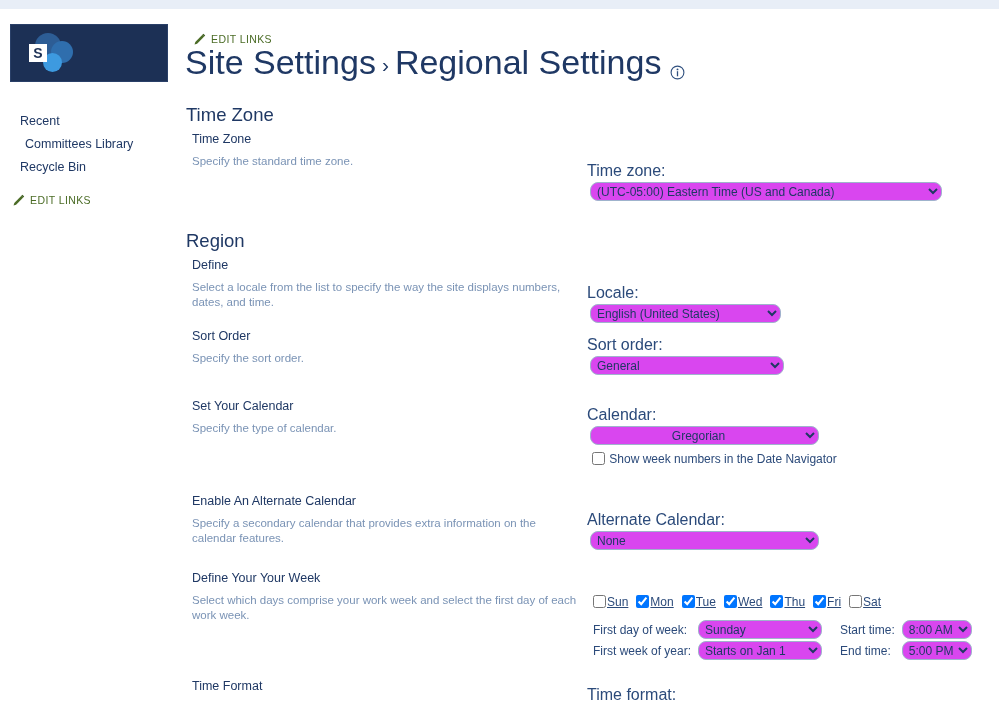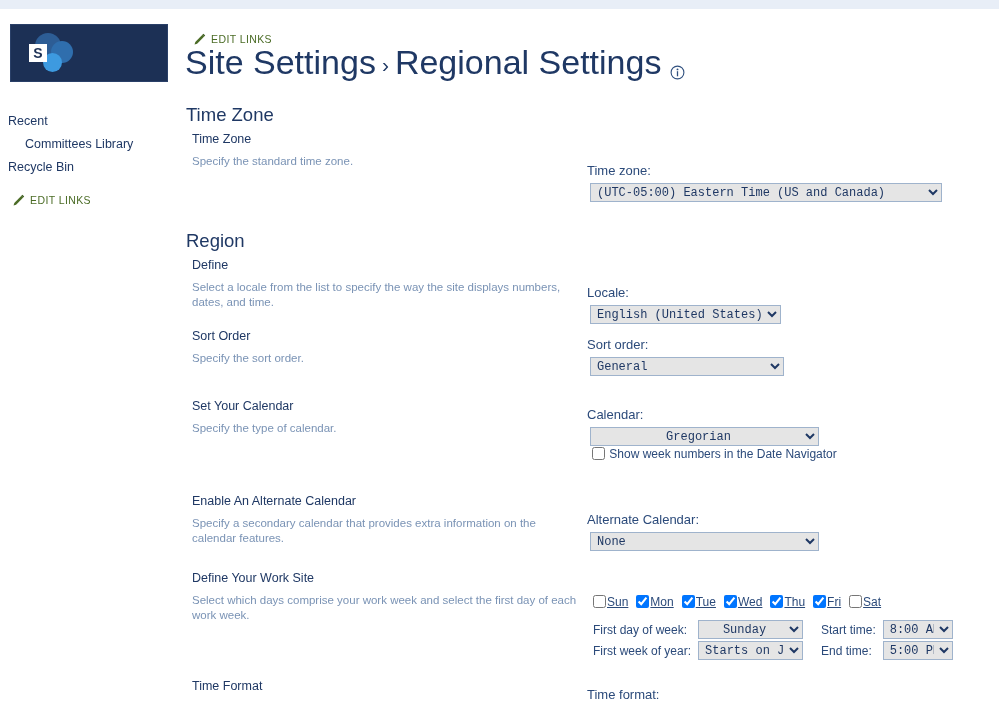--- a/index.html
+++ b/index.html
@@ -66,21 +66,21 @@
     position: absolute;
     left: 0px;
     top: 110px;
     width: 175px;
   }
   .nav-link {
     display: block;
     color: #1f3864;
     font-size: 12.5px;
     text-decoration: none;
-    padding: 4px 0 4px 8px;
+    padding: 4px 0 4px 20px;
     line-height: 15px;
     white-space: nowrap;
   }
   .nav-link.child { padding-left: 25px; }
   .edit-links {
     display: inline-block;
     color: #4b6c26;
     font-size: 10.5px;
     letter-spacing: 0.4px;
     text-decoration: none;
@@ -162,44 +162,45 @@
     font-size: 11.5px;
     color: #7a93b5;
     line-height: 15px;
   }
   .row-right {
     position: absolute;
     left: 402px;
     width: 395px;
   }
   .field-label {
-    font-size: 13px;
+    font-size: 16px;
     color: #2b4a7a;
     line-height: 16px;
     margin-bottom: 3px;
   }
   select {
-    font-family: Liberation Mono, monospace;
+    font-family: Liberation Sans, sans-serif;
     font-size: 12px;
     color: #1f3864;
-    background: #e5e5e5;
+    background: #d946ef;
     border: 1px solid #9fb3cc;
     padding: 1px 2px;
     height: 19px;
     box-sizing: border-box;
-    border-radius: 0;
+    border-radius: 8px;
   }
   select.tz      { width: 352px; margin-left: 3px; }
   select.locale  { width: 191px; margin-left: 3px; }
   select.sort    { width: 194px; margin-left: 3px; }
   select.cal     { width: 229px; margin-left: 3px; text-align: center; }
   select.altcal  { width: 229px; margin-left: 3px; }
-  select.week    { width: 105px; text-align: center; }
+  select.week    { width: 124px; }
   select.time    { width: 70px; }
   .cb-row {
+    margin-top: 6px;
     margin-left: 5px;
     font-size: 12px;
     color: #2b4a7a;
     line-height: 16px;
   }
   .cb-row input[type=checkbox] {
     vertical-align: -2px;
     margin: 0 1px 0 0;
     width: 13px; height: 13px;
   }
@@ -350,21 +351,21 @@
       <div class="row-desc">Specify a secondary calendar that provides extra information on the calendar features.</div>
     </div>
     <div class="row-right" style="top:19px;position:absolute;">
       <div class="field-label">Alternate Calendar:</div>
       <select class="altcal"><option>None</option><option>Hijri</option><option>Hebrew Lunar</option></select>
     </div>
   </div>
 
   <div class="settings-row" style="height:108px;">
     <div class="row-left">
-      <div class="row-title">Define Your Work Site</div>
+      <div class="row-title">Define Your Your Week</div>
       <div class="row-desc">Select which days comprise your work week and select the first day of each work week.</div>
     </div>
     <div class="row-right" style="top:25px;position:absolute;">
       <div class="days-row"><span class="day-item"><input type="checkbox" id="day-0" style=""><label for="day-0">Sun</label></span><span class="day-item"><input type="checkbox" id="day-1" checked="" style=""><label for="day-1">Mon</label></span><span class="day-item"><input type="checkbox" id="day-2" checked="" style=""><label for="day-2">Tue</label></span><span class="day-item"><input type="checkbox" id="day-3" checked="" style=""><label for="day-3">Wed</label></span><span class="day-item"><input type="checkbox" id="day-4" checked="" style=""><label for="day-4">Thu</label></span><span class="day-item"><input type="checkbox" id="day-5" checked="" style=""><label for="day-5">Fri</label></span><span class="day-item"><input type="checkbox" id="day-6" style=""><label for="day-6">Sat</label></span></div>
       <table class="ww-table">
         <tbody>
             <tr>
           <td class="lbl">First day of week:</td>
           <td><select class="week"><option>Sunday</option><option>Monday</option><option>Tuesday</option><option>Wednesday</option><option>Thursday</option><option>Friday</option><option>Saturday</option></select></td>
           <td class="lbl2">Start time:</td>

